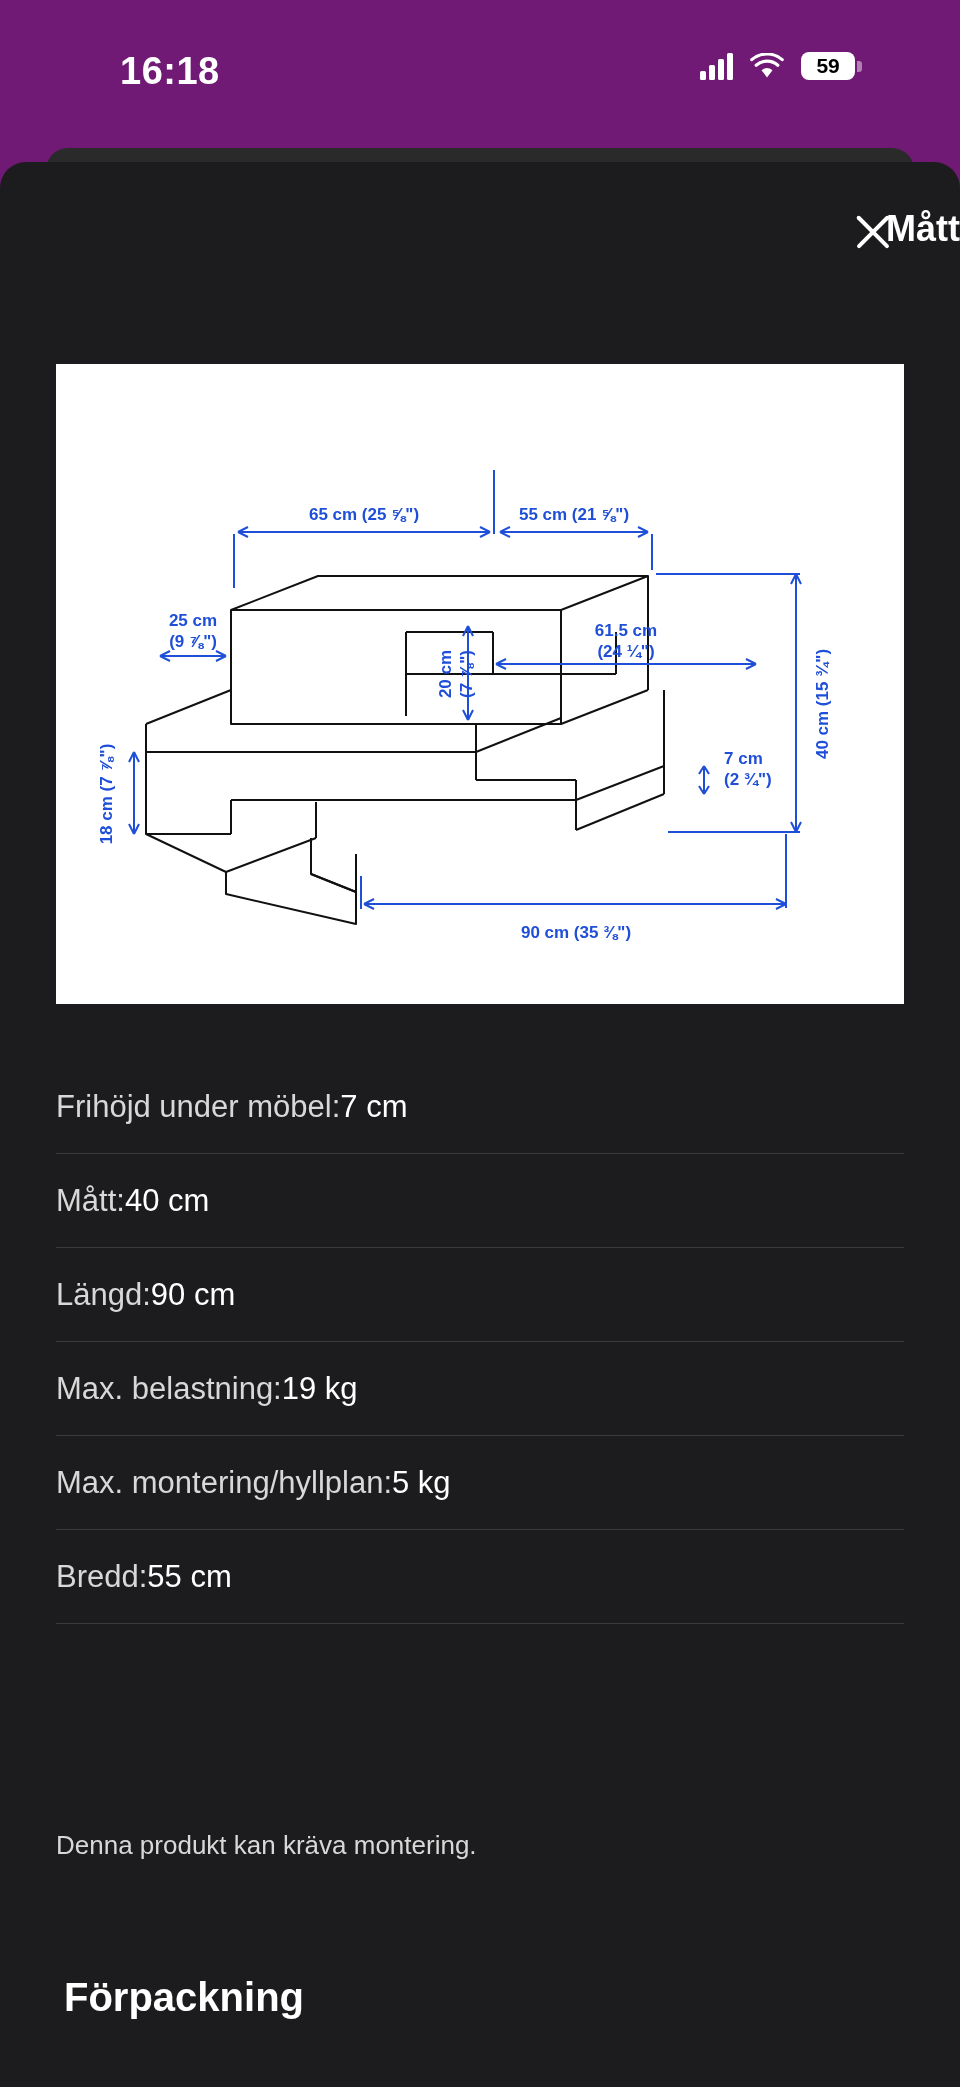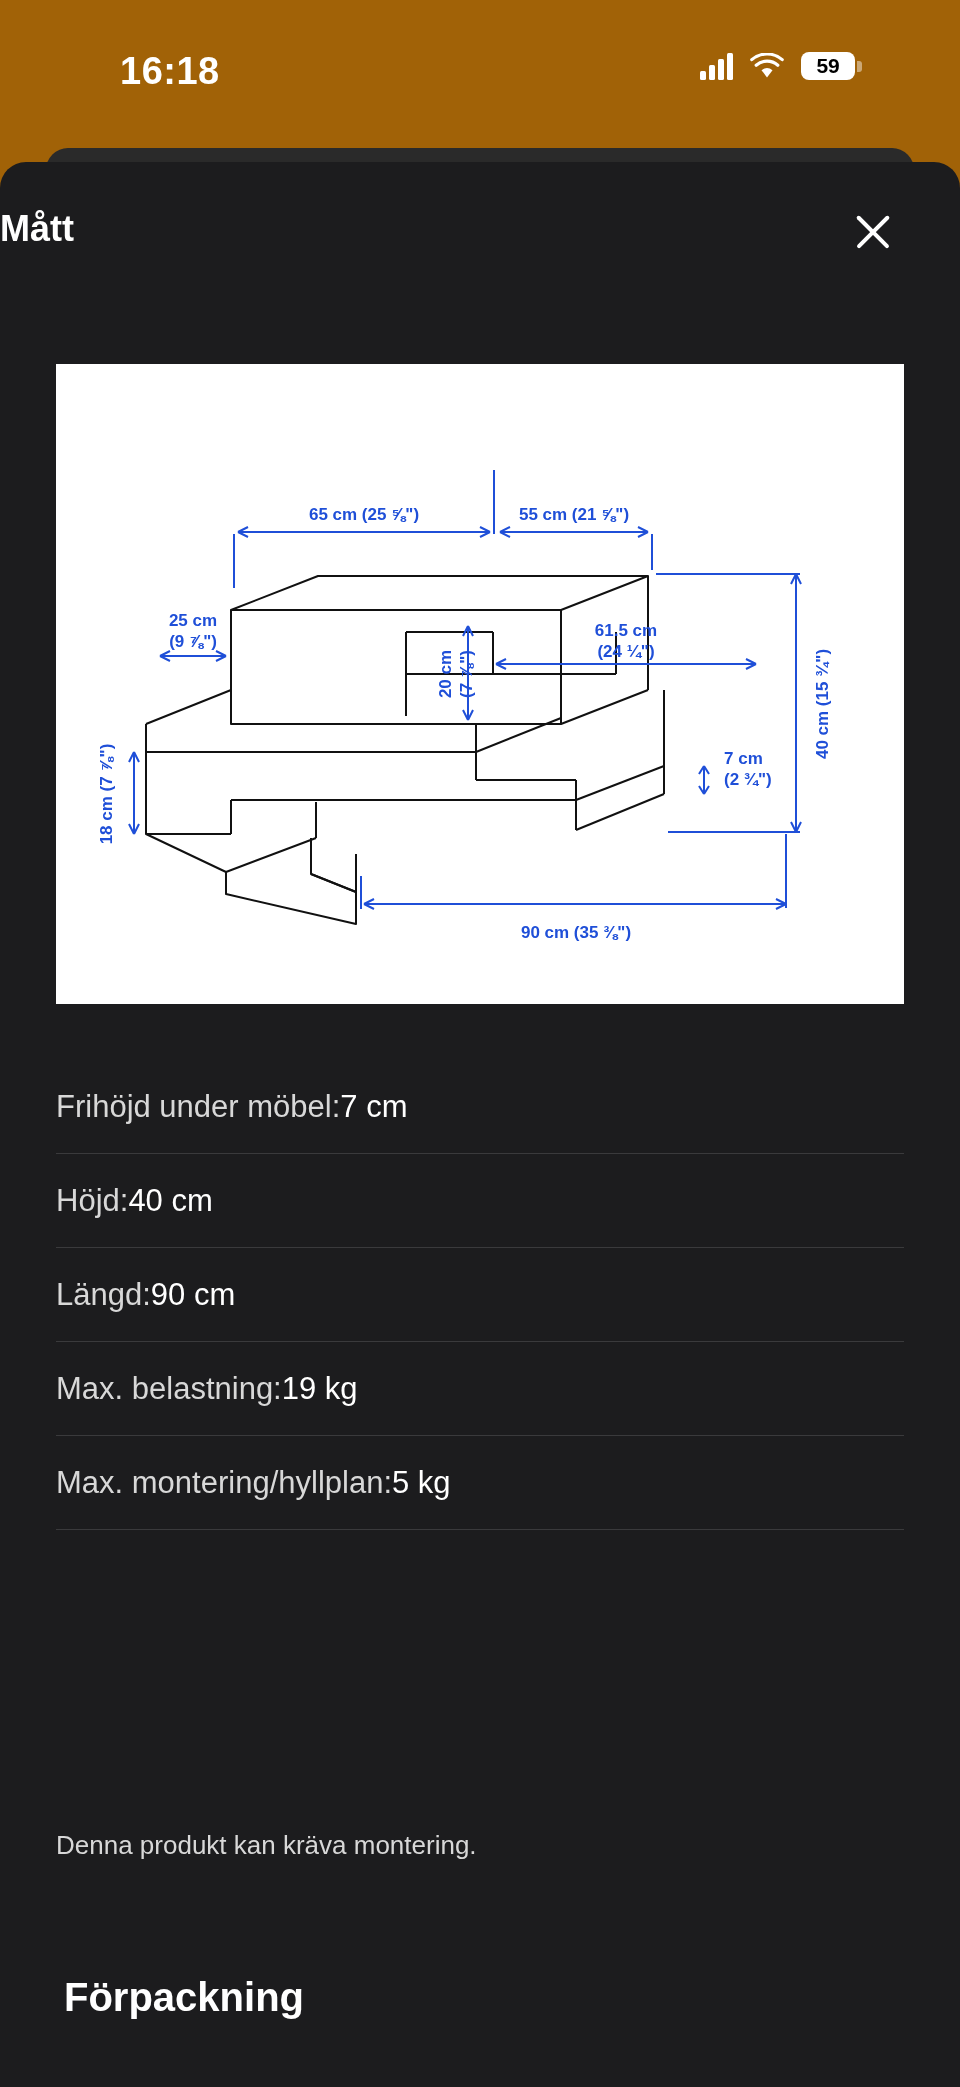--- a/index.html
+++ b/index.html
@@ -10,21 +10,21 @@
     width: 960px;
     height: 2087px;
     font-family: "Liberation Sans", sans-serif;
     -webkit-font-smoothing: antialiased;
   }
 
   .phone {
     position: relative;
     width: 960px;
     height: 2087px;
-    background: #a16207;
+    background: #701a75;
     overflow: hidden;
   }
 
   
   .status-bar {
     position: absolute;
     top: 0; left: 0;
     width: 960px;
     height: 150px;
     color: #fff;
@@ -112,21 +112,21 @@
   }
   .sheet-header {
     position: relative;
     height: 112px;
   }
   .sheet-title {
     position: absolute;
     top: 46px;
     left: 0;
     width: 960px;
-    text-align: left;
+    text-align: right;
     color: #fff;
     font-size: 36px;
     font-weight: bold;
   }
   .close-btn {
     position: absolute;
     right: 62px;
     top: 44px;
     width: 50px;
     height: 50px;
@@ -344,33 +344,37 @@
       </g>
     </svg>
   </div>
 
   <div class="specs">
     <div class="spec-row">
       <span class="spec-label">Frihöjd under möbel:</span>
       <span class="spec-value">7 cm</span>
     </div>
     <div class="spec-row">
-      <span class="spec-label">Höjd:</span>
+      <span class="spec-label">Mått:</span>
       <span class="spec-value">40 cm</span>
     </div>
     <div class="spec-row">
       <span class="spec-label">Längd:</span>
       <span class="spec-value">90 cm</span>
     </div>
     <div class="spec-row">
       <span class="spec-label">Max. belastning:</span>
       <span class="spec-value">19 kg</span>
     </div>
     <div class="spec-row">
       <span class="spec-label">Max. montering/hyllplan:</span>
       <span class="spec-value">5 kg</span>
     </div>
+    <div class="spec-row">
+      <span class="spec-label">Bredd:</span>
+      <span class="spec-value">55 cm</span>
+    </div>
   </div>
 
   <div class="note">Denna produkt kan kräva montering.</div>
   <div class="section-heading">Förpackning</div>
 
 </div>
 
 </body></html>

